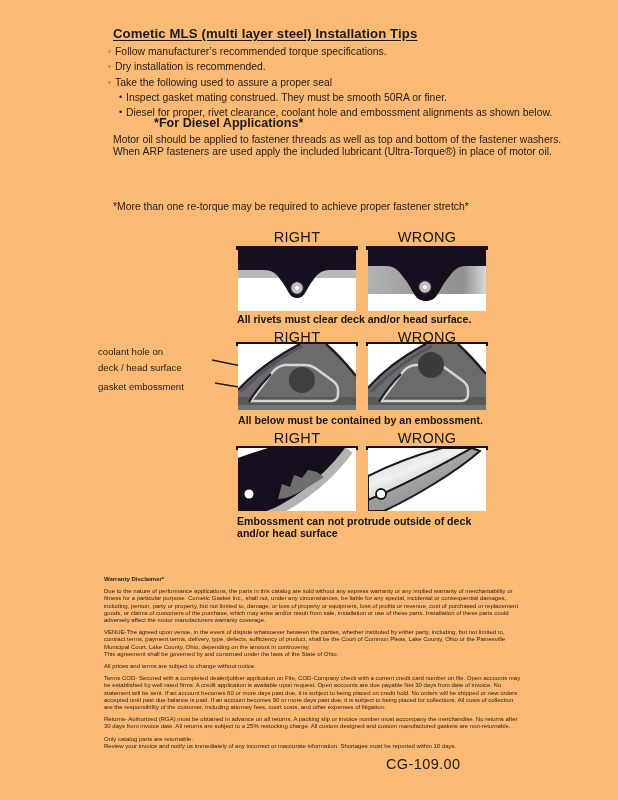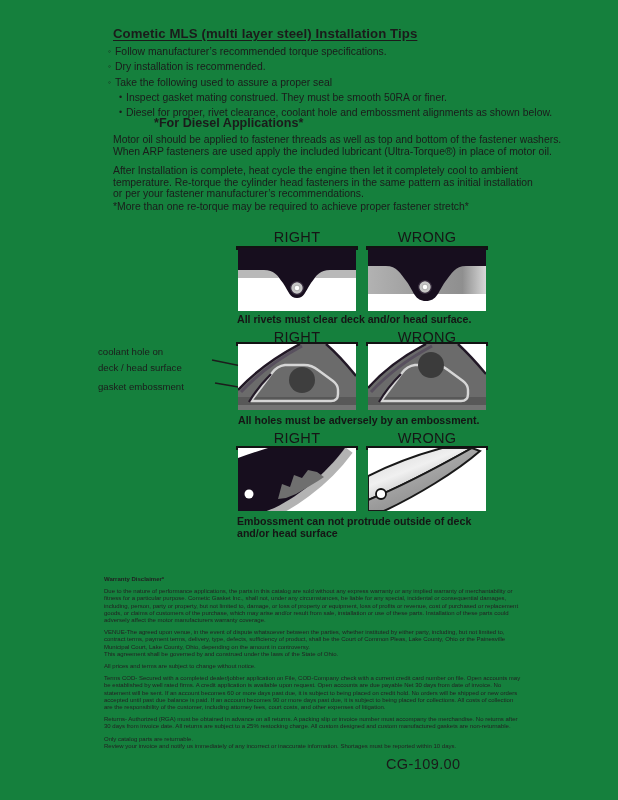--- a/index.html
+++ b/index.html
@@ -1,16 +1,16 @@
 <!DOCTYPE html>
 <html><head>
 <meta charset="utf-8">
 <style>
   html,body{margin:0;padding:0;background:#fff;}
-  #page{position:relative;width:618px;height:800px;background:#15803d;overflow:hidden;
+  #page{position:relative;width:618px;height:800px;background:#fdba74;overflow:hidden;
         font-family:"Liberation Sans","DejaVu Sans",sans-serif;color:#1b1b1b;}
   .abs{position:absolute;}
   .title{left:113px;top:26px;font-size:13.2px;font-weight:bold;text-decoration:underline;
          text-underline-offset:2px;letter-spacing:0.1px;}
   .bullets{left:108px;top:44px;width:460px;font-size:10.4px;}
   .b{display:flex;line-height:15.3px;white-space:nowrap;}
   .b .m{width:7px;font-size:8.5px;line-height:15.3px;}
   .b.sub{margin-left:11px;}
   .b.sub .m{font-size:9px;}
   .dheading{left:113px;top:116px;font-size:12.6px;font-weight:bold;margin-left:41px;}
@@ -52,21 +52,20 @@
         <span>Inspect gasket mating construed.  They must be smooth 50RA or finer.</span>
       </div>
     <div class="b sub">
         <span class="m">•</span>
         <span>Diesel for proper, rivet clearance, coolant hole and embossment alignments as shown below.</span>
       </div>
   </div>
 
   <div class="abs dheading">*For Diesel Applications*</div>
   <div class="abs para p1">Motor oil should be applied to fastener threads as well as top and bottom of the fastener washers.<br>When ARP fasteners are used apply the included lubricant (Ultra-Torque®) in place of motor oil.</div>
-  <div class="abs para p2">After Installation is complete, heat cycle the engine then let it completely cool to ambient<br>temperature. Re-torque the cylinder head fasteners in the same pattern as initial installation<br>or per your fastener manufacturer’s recommendations.</div>
   <div class="abs para pnote">*More than one re-torque may be required to achieve proper fastener stretch*</div>
 
   <div class="abs rw" style="left:236px;top:229px;">RIGHT</div>
   <div class="abs rw" style="left:366px;top:229px;">WRONG</div>
 
   <div class="abs dbox" style="left:236px;top:246px;">
     <svg width="118" height="63" viewBox="0 0 118 63">
       <rect width="118" height="63" fill="#ffffff"></rect>
       <polygon points="0,22 35,22 41,30 0,30" fill="#b9b9b9"></polygon>
       <polygon points="83,22 118,22 118,30 77,30" fill="#b9b9b9"></polygon>
@@ -128,21 +127,21 @@
       <path d="M3,48 Q27,22 64,2" fill="none" stroke="#58505e" stroke-width="3"></path>
       <path d="M0,0 L58,0 Q22,19 0,44 Z" fill="#ffffff"></path>
       <path d="M0,44 Q22,19 58,0" fill="none" stroke="#221826" stroke-width="2.4"></path>
       <path d="M118,0 L90,0 Q103,12 118,30 Z" fill="#ffffff"></path>
       <path d="M90,0 Q103,12 118,30" fill="none" stroke="#221826" stroke-width="2.4"></path>
       <path d="M13,57 L34,29 Q39,22 47,21 L66,21 Q74,21 80,26 L95,37 Q100,41 100,46 L100,50 Q100,57 93,57 Z" fill="none" stroke="#d6d6d6" stroke-width="2.4" stroke-linejoin="round"></path>
       <path d="M11,58 Q19,44 33,30" fill="none" stroke="#241a28" stroke-width="2.2"></path>
       <circle cx="63" cy="21" r="13" fill="#3b3b3b"></circle>
     </svg>
   </div>
-  <div class="abs cap" style="left:238px;top:414px;">All holes must be adversely by an embossment.</div>
+  <div class="abs cap" style="left:238px;top:414px;">All below must be contained by an embossment.</div>
 
   <div class="abs rw" style="left:236px;top:430px;">RIGHT</div>
   <div class="abs rw" style="left:366px;top:430px;">WRONG</div>
 
   <div class="abs dbox" style="left:236px;top:446px;">
     <svg width="118" height="63" viewBox="0 0 118 63">
       <rect width="118" height="63" fill="#ffffff"></rect>
       <path d="M21,68 C49,64 89,32 111,2" fill="none" stroke="#b3b3b3" stroke-width="9"></path>
       <path d="M0,10 Q14,5 30,0 L107,0 C85,30 45,62 17,66 L0,66 Z" fill="#170e1e"></path>
       <path d="M40,51 L44,36 L52,39 L56,27 L64,30 L70,22 L79,24 L86,29 L80,33 L70,39 L58,46 L48,50 Z" fill="#6f6f6f"></path>

